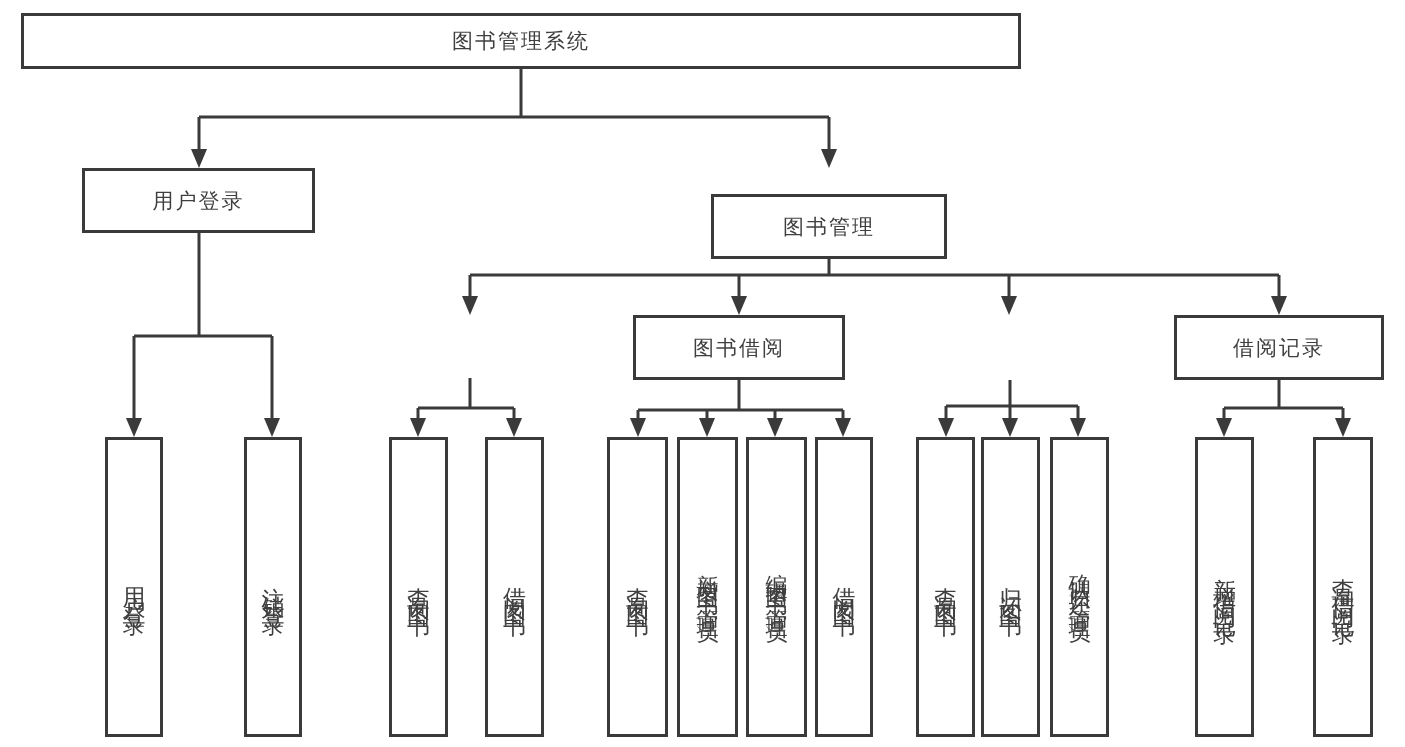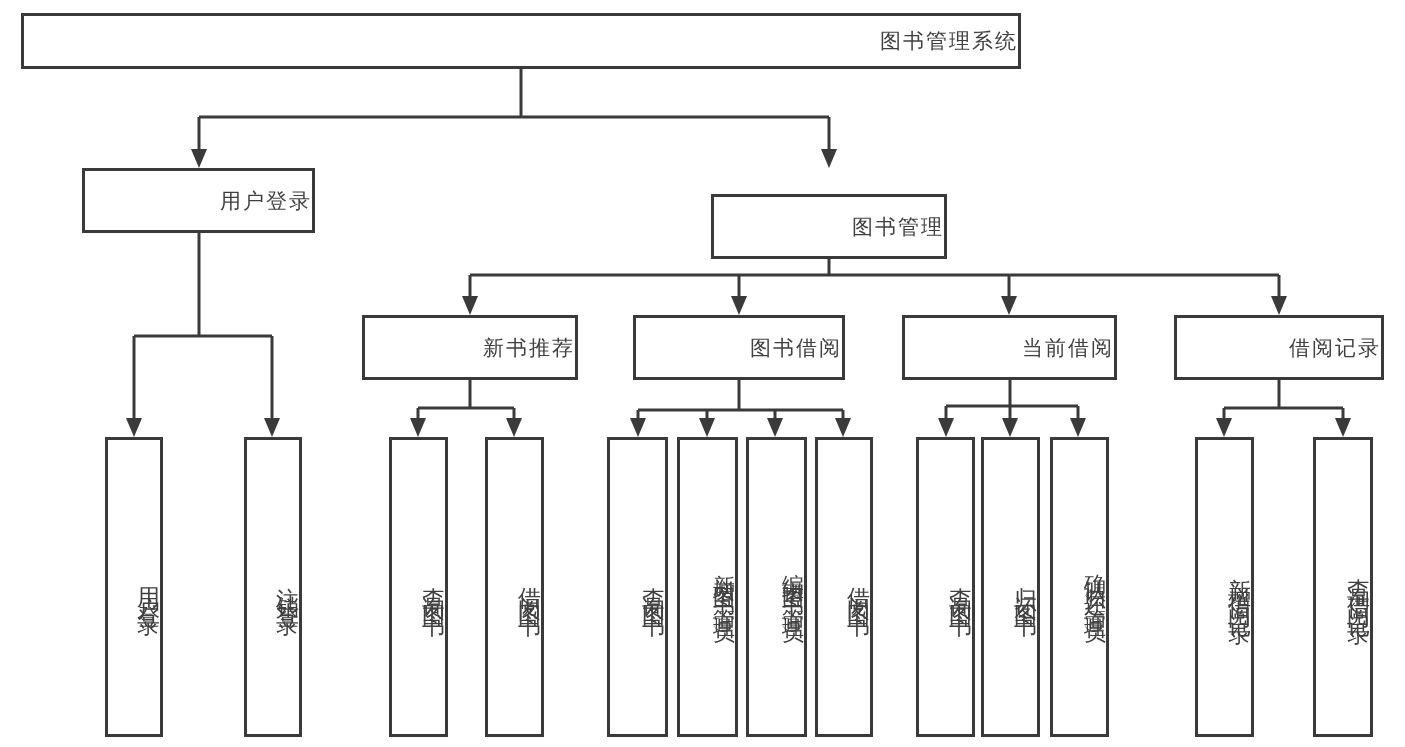--- a/index.html
+++ b/index.html
@@ -18,21 +18,21 @@
     width: 1405px; height: 747px;
     pointer-events: none;
   }
   .node {
     position: absolute;
     box-sizing: border-box;
     border: 3px solid #3a3a3a;
     background: #ffffff;
     display: flex;
     align-items: center;
-    justify-content: flex-end;
+    justify-content: center;
     text-align: center;
   }
   .node .label {
     color: #3f3f3f;
     white-space: nowrap;
   }
   .hnode .label {
     font-size: 21px;
     letter-spacing: 2px;
   }
@@ -130,28 +130,22 @@
     <span class="label">图书管理系统</span>
   </div>
 
   <div class="node hnode n-user-login">
     <span class="label">用户登录</span>
   </div>
   <div class="node hnode n-book-mgmt">
     <span class="label">图书管理</span>
   </div>
 
-  <div class="node hnode n-new-rec">
-    <span class="label">新书推荐</span>
-  </div>
   <div class="node hnode n-book-borrow">
     <span class="label">图书借阅</span>
-  </div>
-  <div class="node hnode n-cur-borrow">
-    <span class="label">当前借阅</span>
   </div>
   <div class="node hnode n-borrow-rec">
     <span class="label">借阅记录</span>
   </div>
 
   <div class="node leaf lf lf-1">
     <span class="label">用户登录</span>
   </div>
   <div class="node leaf lf lf-2">
     <span class="label">注销登录</span>

